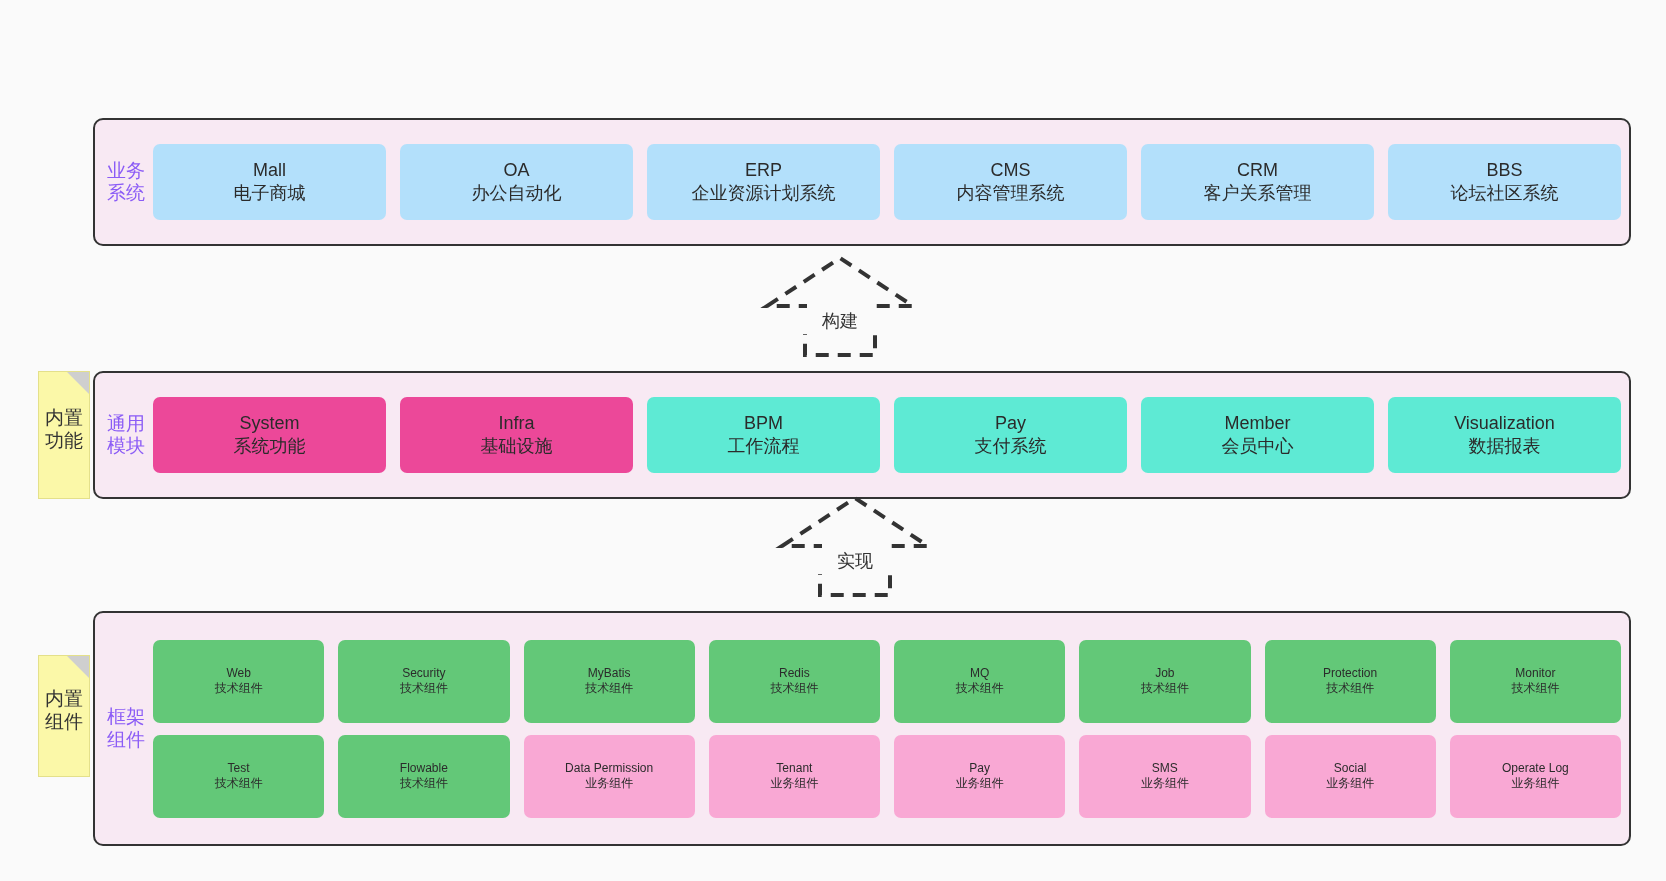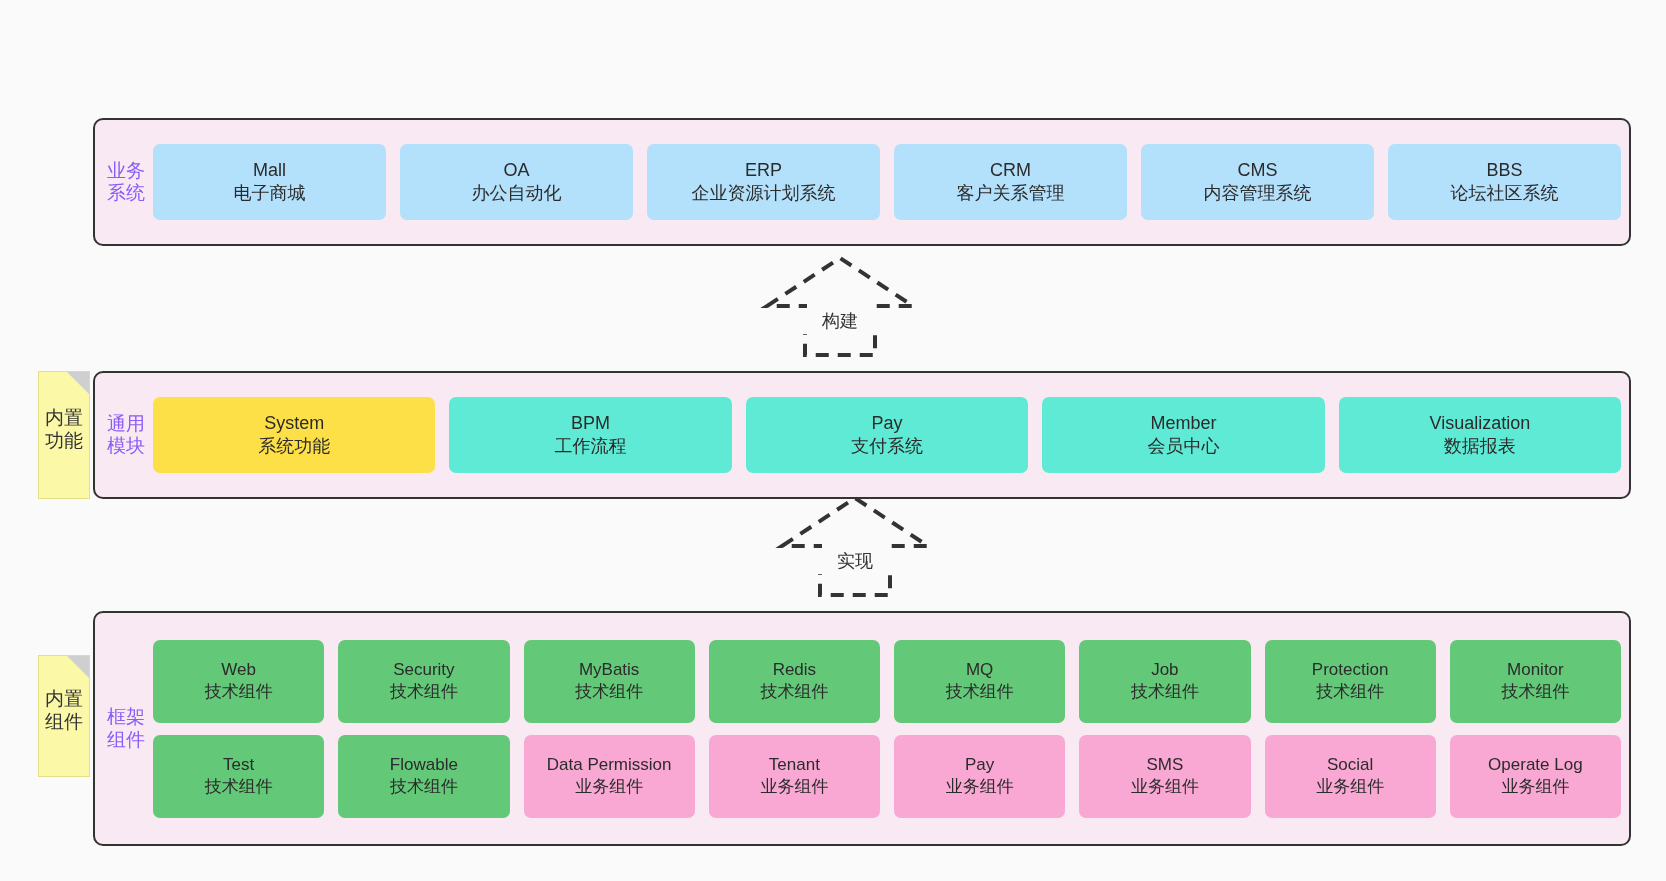--- a/index.html
+++ b/index.html
@@ -68,28 +68,28 @@
     line-height: 1.28;
     color: #2b2b2b;
     padding: 6px 4px;
     box-sizing: border-box;
   }
   .cell .cell-title { display: block; }
   .cell .cell-sub   { display: block; }
 
   
   .c-blue       { background: #b3e0fb; }
-  .c-red        { background: #fde047; }
+  .c-red        { background: #ec4899; }
   .c-pink       { background: #5eead4; }
   .c-green      { background: #63c878; }
   .c-green-lite { background: #f9a8d4; justify-content: center; }
 
   #layer-business .cell { min-height: 76px; }
   #layer-common   .cell { min-height: 76px; }
-  #layer-framework .cell { min-height: 83px; font-size: 17px; }
+  #layer-framework .cell { min-height: 83px; font-size: 12px; }
 
   
   .note {
     position: absolute;
     width: 52px;
     background: #fbf8a8;
     border: 1px solid #e4e08a;
     box-sizing: border-box;
     display: flex;
     align-items: center;
@@ -147,26 +147,26 @@
       </div>
       <div class="cell c-blue">
         <span class="cell-title">OA</span>
         <span class="cell-sub">办公自动化</span>
       </div>
       <div class="cell c-blue">
         <span class="cell-title">ERP</span>
         <span class="cell-sub">企业资源计划系统</span>
       </div>
       <div class="cell c-blue">
+        <span class="cell-title">CMS</span>
+        <span class="cell-sub">内容管理系统</span>
+      </div>
+      <div class="cell c-blue">
         <span class="cell-title">CRM</span>
         <span class="cell-sub">客户关系管理</span>
-      </div>
-      <div class="cell c-blue">
-        <span class="cell-title">CMS</span>
-        <span class="cell-sub">内容管理系统</span>
       </div>
       <div class="cell c-blue">
         <span class="cell-title">BBS</span>
         <span class="cell-sub">论坛社区系统</span>
       </div>
     </div>
   </div>
 </div>
 
 <div class="connector" id="connector-build">
@@ -183,20 +183,24 @@
 <div class="layer" id="layer-common">
   <div class="layer-label">
     <span>通用模块</span>
   </div>
   <div class="cells">
     <div class="cell-row">
       <div class="cell c-red">
         <span class="cell-title">System</span>
         <span class="cell-sub">系统功能</span>
       </div>
+      <div class="cell c-red">
+        <span class="cell-title">Infra</span>
+        <span class="cell-sub">基础设施</span>
+      </div>
       <div class="cell c-pink">
         <span class="cell-title">BPM</span>
         <span class="cell-sub">工作流程</span>
       </div>
       <div class="cell c-pink">
         <span class="cell-title">Pay</span>
         <span class="cell-sub">支付系统</span>
       </div>
       <div class="cell c-pink">
         <span class="cell-title">Member</span>

